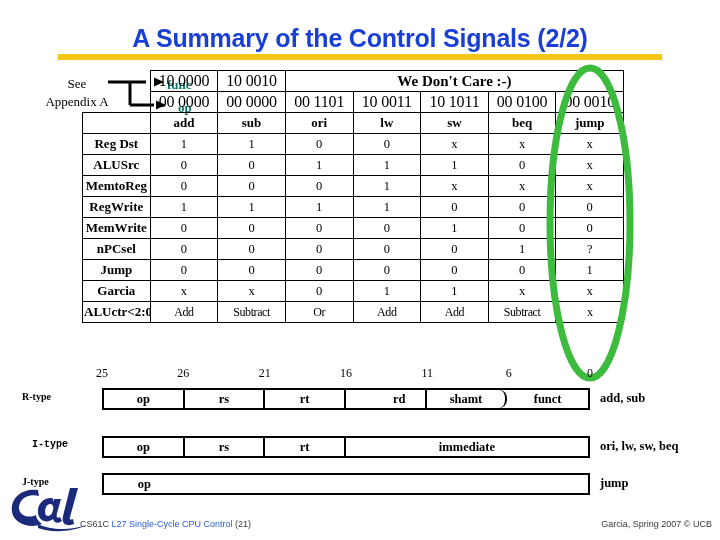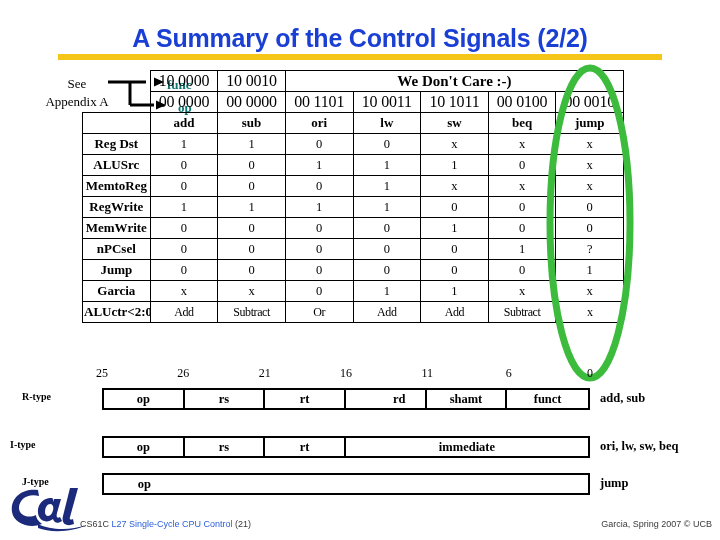--- a/index.html
+++ b/index.html
@@ -243,25 +243,25 @@
     <div class="bit-num" style="left: 331px; top: 0px;">16</div>
     <div class="bit-num" style="left: 412.333px; top: 0px;">11</div>
     <div class="bit-num" style="left: 493.667px; top: 0px;">6</div>
     <div class="bit-num" style="left: 575px; top: 0px;">0</div>
     <div class="fmt-label" style="left: 22px; top: 25px;">R-type</div>
     <div class="fmt-row" style="top: 22px; width: 488px;">
       <div class="fmt-cell" style="width: 16.6667%;">op</div>
       <div class="fmt-cell" style="width: 16.6667%;">rs</div>
       <div class="fmt-cell" style="width: 16.6667%;">rt</div>
       <div class="fmt-cell" style="width: 16.6667%; padding-left: 28px;">rd</div>
-      <div class="fmt-cell" style="width: 16.6667%;">shamt</div>
+      <div class="fmt-cell" style="width: 16.6667%; border-radius: 8px;">shamt</div>
       <div class="fmt-cell" style="width: 16.6667%;">funct</div>
     </div>
     <div class="fmt-note" style="left: 600px; top: 25px;">add, sub</div>
-    <div class="fmt-label" style="left: 10px; top: 73px;">I-type</div>
+    <div class="fmt-label" style="left: 32px; top: 73px; font-family: Liberation Mono, monospace;">I-type</div>
     <div class="fmt-row" style="top: 70px; width: 488px;">
       <div class="fmt-cell" style="width: 16.6667%;">op</div>
       <div class="fmt-cell" style="width: 16.6667%;">rs</div>
       <div class="fmt-cell" style="width: 16.6667%;">rt</div>
       <div class="fmt-cell" style="width: 50%;">immediate</div>
     </div>
     <div class="fmt-note" style="left: 600px; top: 73px;">ori, lw, sw, beq</div>
     <div class="fmt-label" style="left: 22px; top: 110px;">J-type</div>
     <div class="fmt-row" style="top: 107px; width: 488px;">
       <div class="fmt-cell" style="width: 16.6667%;">op</div>

